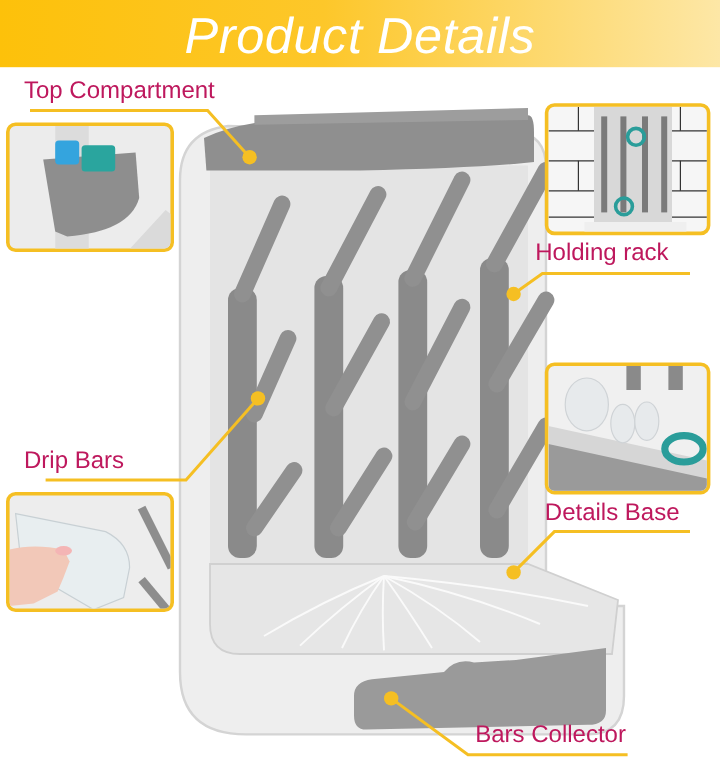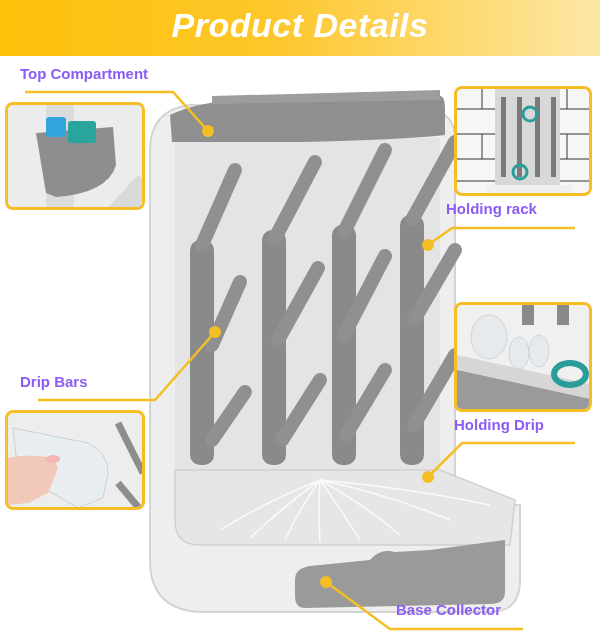--- a/index.html
+++ b/index.html
@@ -1,19 +1,19 @@
 <!DOCTYPE html>
 <html><head>
 <meta charset="utf-8">
 <style>
   html,body{margin:0;padding:0;background:#fff;}
   body{width:600px;height:642px;position:relative;overflow:hidden;font-family:"Liberation Sans",sans-serif;}
   .banner{position:absolute;left:0;top:0;width:600px;height:56px;background:linear-gradient(90deg,#fdc10a 0%,#fdc72a 45%,#fde7a6 100%);}
-  .banner-title{position:absolute;left:0;right:0;top:6px;text-align:center;color:#fff;font-size:34px;font-weight:bold;font-style:italic;letter-spacing:0.5px;}
-  .label{position:absolute;font-weight:bold;color:#8b5cf6;font-size:15px;white-space:nowrap;}
+  .banner-title{position:absolute;left:0;right:0;top:6px;text-align:center;color:#fff;font-size:42px;font-weight:normal;font-style:italic;letter-spacing:0.5px;}
+  .label{position:absolute;font-weight:normal;color:#be185d;font-size:20px;white-space:nowrap;}
   .inset{position:absolute;border:3px solid #f5bf23;border-radius:8px;overflow:hidden;background:#e9e9e9;box-sizing:border-box;}
   svg.lines{position:absolute;left:0;top:0;}
 </style>
 </head>
 <body>
 
 <div class="banner">
   <div class="banner-title">Product Details</div>
 </div>
 
@@ -75,22 +75,22 @@
     <circle cx="428" cy="245" r="6"></circle>
     <circle cx="215" cy="332" r="6"></circle>
     <circle cx="428" cy="477" r="6"></circle>
     <circle cx="326" cy="582" r="6"></circle>
   </g>
 </svg>
 
 <div class="label" style="left:20px;top:65px;">Top Compartment</div>
 <div class="label" style="left:446px;top:200px;">Holding rack</div>
 <div class="label" style="left:20px;top:373px;">Drip Bars</div>
-<div class="label" style="left:454px;top:416px;">Holding Drip</div>
-<div class="label" style="left:396px;top:601px;">Base Collector</div>
+<div class="label" style="left:454px;top:416px;">Details Base</div>
+<div class="label" style="left:396px;top:601px;">Bars Collector</div>
 
 <div class="inset" style="left:5px;top:102px;width:140px;height:108px;background:#ececec;">
   <svg width="140" height="108">
     <rect x="38" y="0" width="28" height="108" fill="#dcdcdc"></rect>
     <path d="M28 28 L105 22 L108 60 Q100 88 48 92 L38 88 Z" fill="#8e8e8e"></path>
     <rect x="38" y="12" width="20" height="20" rx="3" fill="#34a4de"></rect>
     <rect x="60" y="16" width="28" height="22" rx="3" fill="#2aa59e"></rect>
     <path d="M95 108 L130 70 L140 78 L140 108 Z" fill="#dadada"></path>
   </svg>
 </div>

